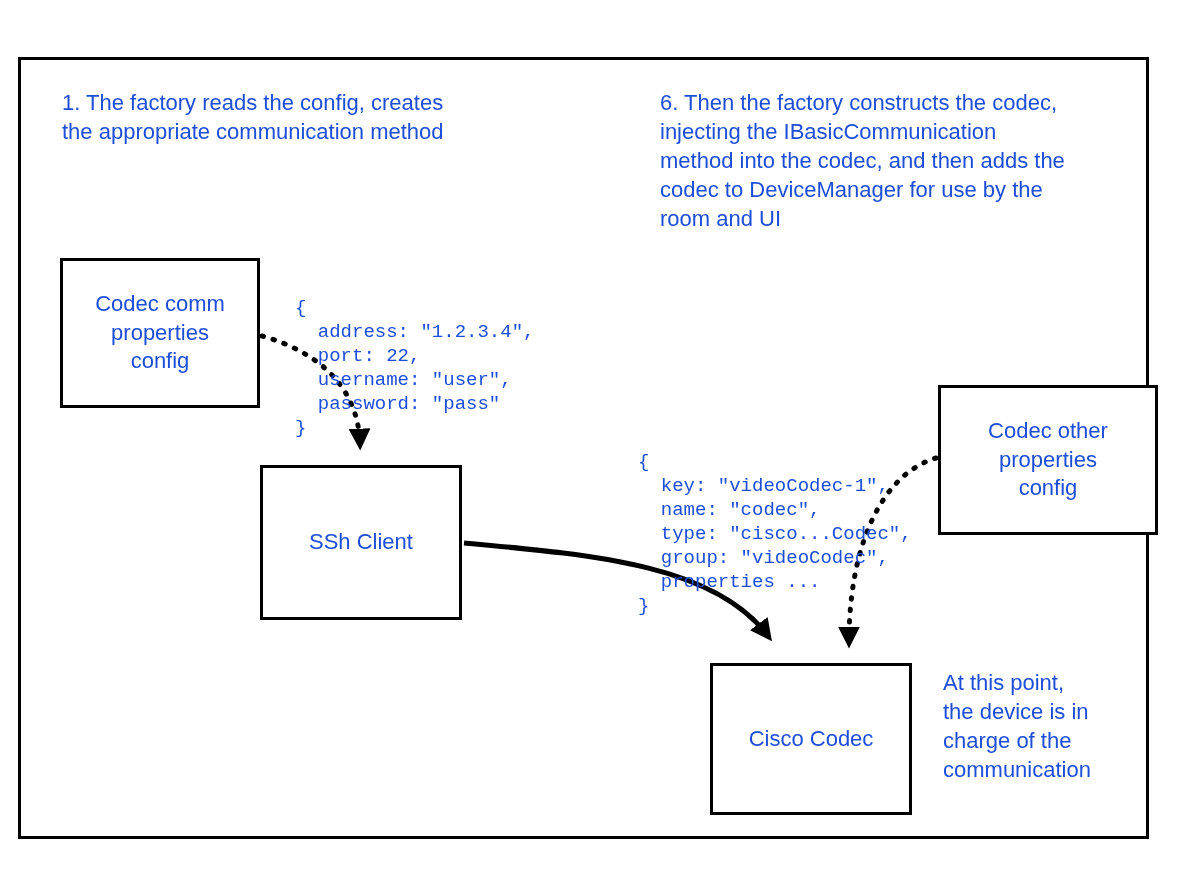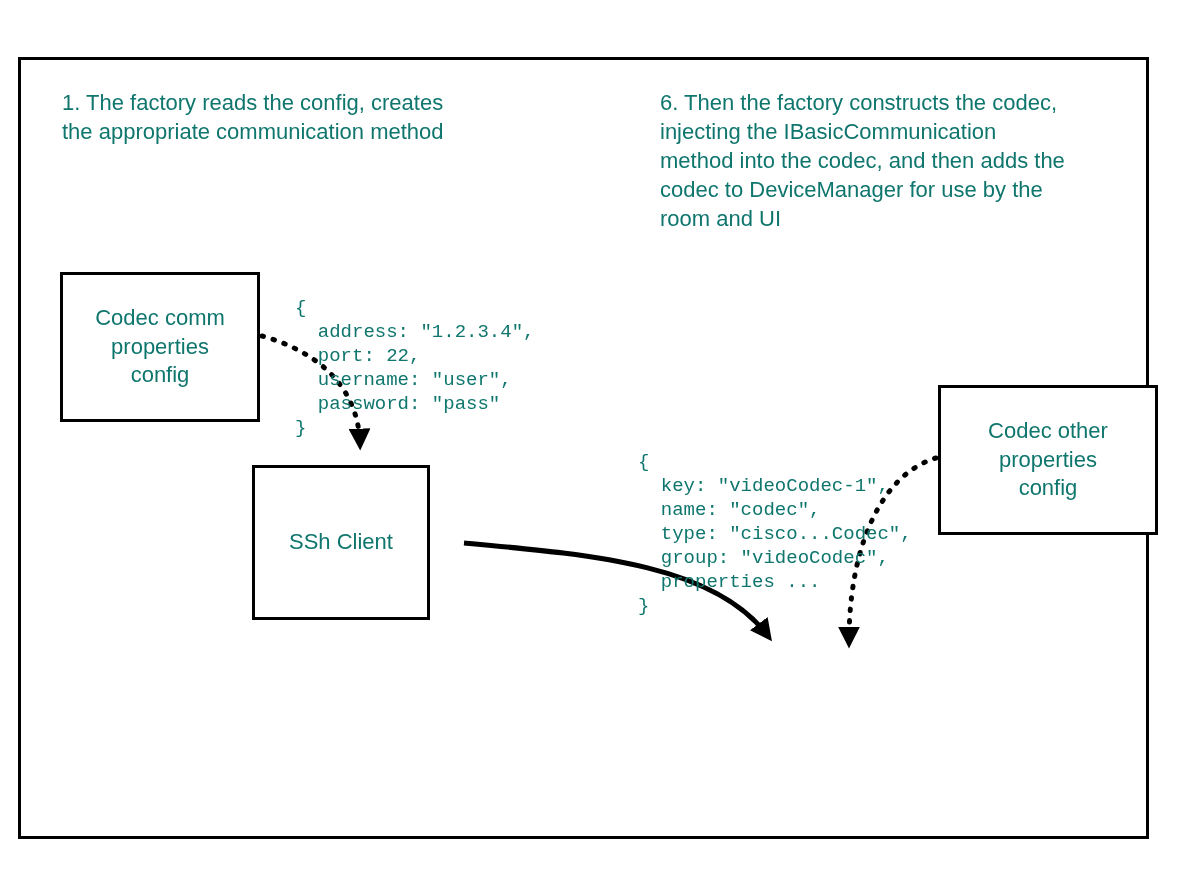--- a/index.html
+++ b/index.html
@@ -6,21 +6,21 @@
     margin: 0;
     padding: 0;
     background: #ffffff;
   }
   .canvas {
     position: relative;
     width: 1200px;
     height: 880px;
     background: #ffffff;
     font-family: "Liberation Sans", sans-serif;
-    color: #0f766e;
+    color: #1d4ed8;
     overflow: hidden;
   }
   .outer-border {
     position: absolute;
     left: 18px;
     top: 57px;
     width: 1131px;
     height: 782px;
     border: 3px solid #000000;
     box-sizing: border-box;
@@ -49,22 +49,22 @@
     box-sizing: border-box;
     background: #ffffff;
     display: flex;
     align-items: center;
     justify-content: center;
     text-align: center;
     font-size: 22px;
     line-height: 1.3;
   }
   .box span { white-space: pre-line; }
-  .box-comm-config  { left: 60px;  top: 272px; width: 200px; height: 150px; }
-  .box-ssh-client   { left: 252px; top: 465px; width: 178px; height: 155px; }
+  .box-comm-config  { left: 60px;  top: 258px; width: 200px; height: 150px; }
+  .box-ssh-client   { left: 260px; top: 465px; width: 202px; height: 155px; }
   .box-other-config { left: 938px; top: 385px; width: 220px; height: 150px; }
   .box-cisco-codec  { left: 710px; top: 663px; width: 202px; height: 152px; }
   .code {
     position: absolute;
     margin: 0;
     font-family: "Liberation Mono", "DejaVu Sans Mono", monospace;
     font-size: 19px;
     line-height: 24px;
     white-space: pre;
     background: transparent;
@@ -92,37 +92,44 @@
 
   <div class="note note-step1">1. The factory reads the config, creates
 the appropriate communication method</div>
 
   <div class="note note-step2">6. Then the factory constructs the codec,
 injecting the IBasicCommunication
 method into the codec, and then adds the
 codec to DeviceManager for use by the
 room and UI</div>
 
+  <div class="note note-device">At this point,
+the device is in
+charge of the
+communication</div>
 
   <div class="box box-comm-config">
     <span>Codec comm
 properties
 config</span>
   </div>
 
   <div class="box box-ssh-client">
     <span>SSh Client</span>
   </div>
 
   <div class="box box-other-config">
     <span>Codec other
 properties
 config</span>
   </div>
 
+  <div class="box box-cisco-codec">
+    <span>Cisco Codec</span>
+  </div>
 
   <pre class="code code-comm">{
   address: "1.2.3.4",
   port: 22,
   username: "user",
   password: "pass"
 }</pre>
 
   <pre class="code code-codec">{
   key: "videoCodec-1",

